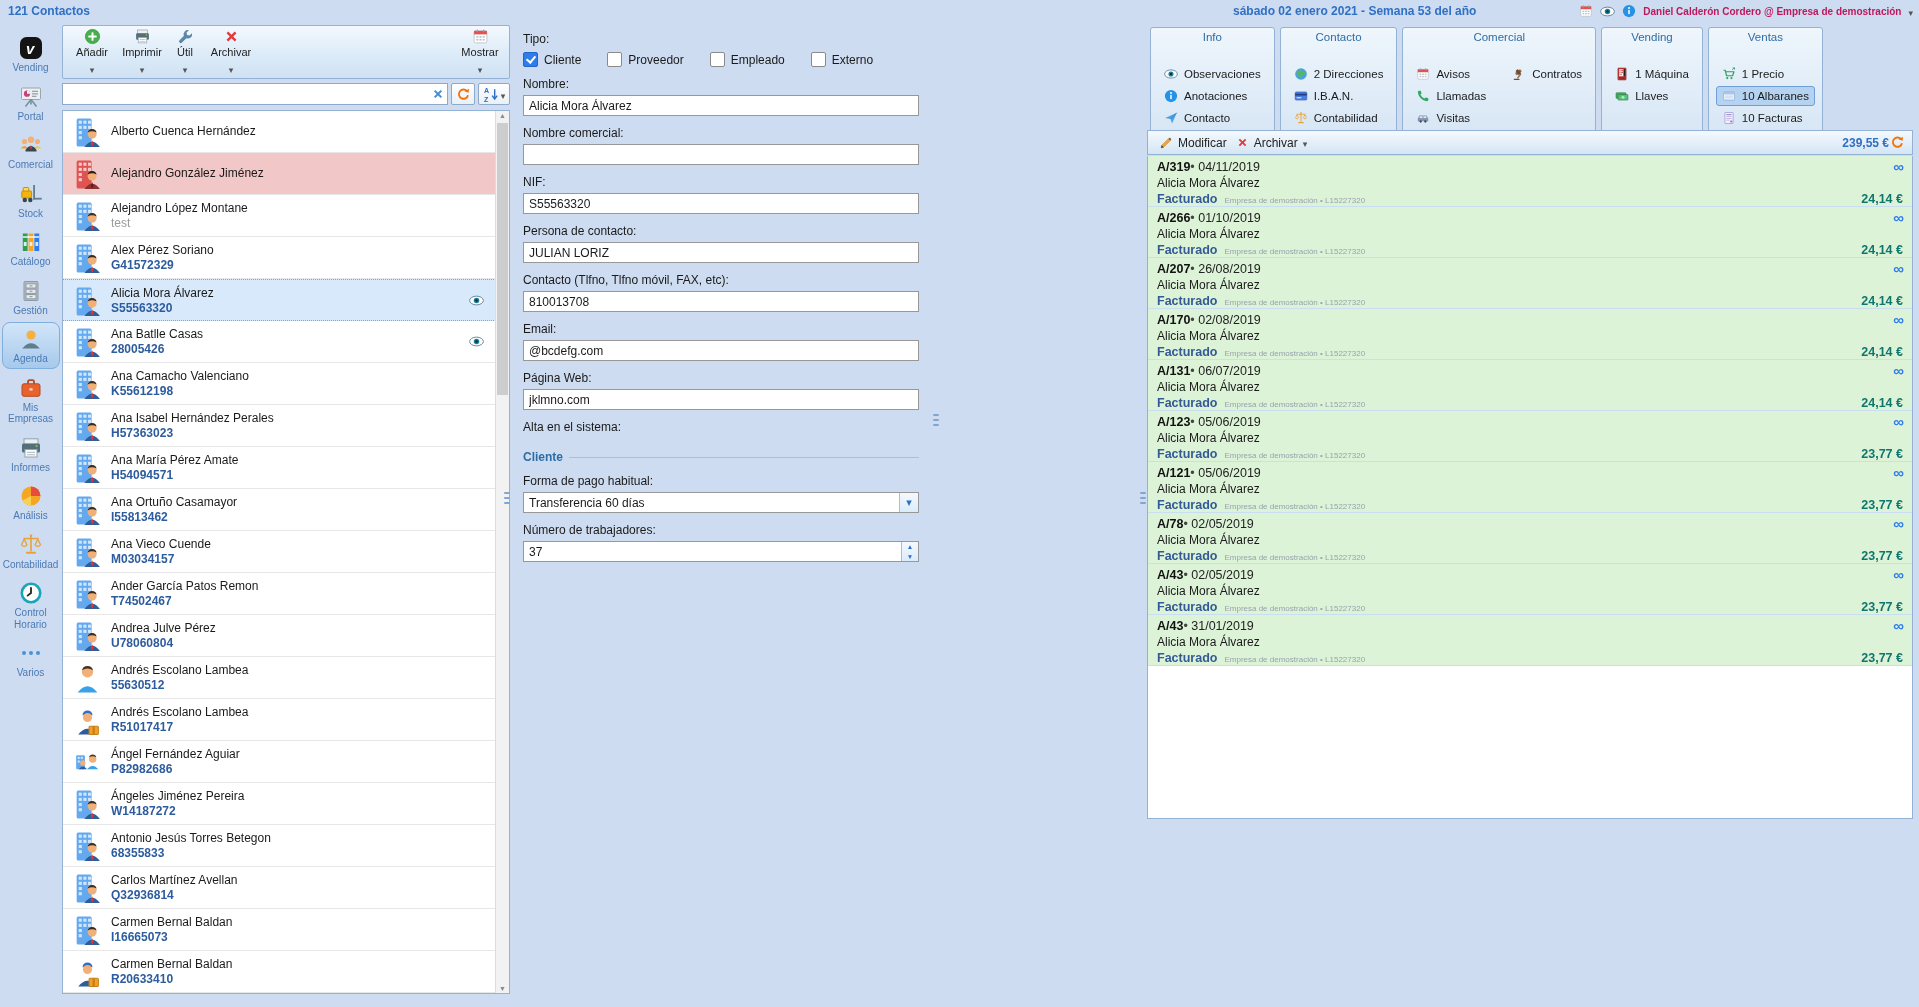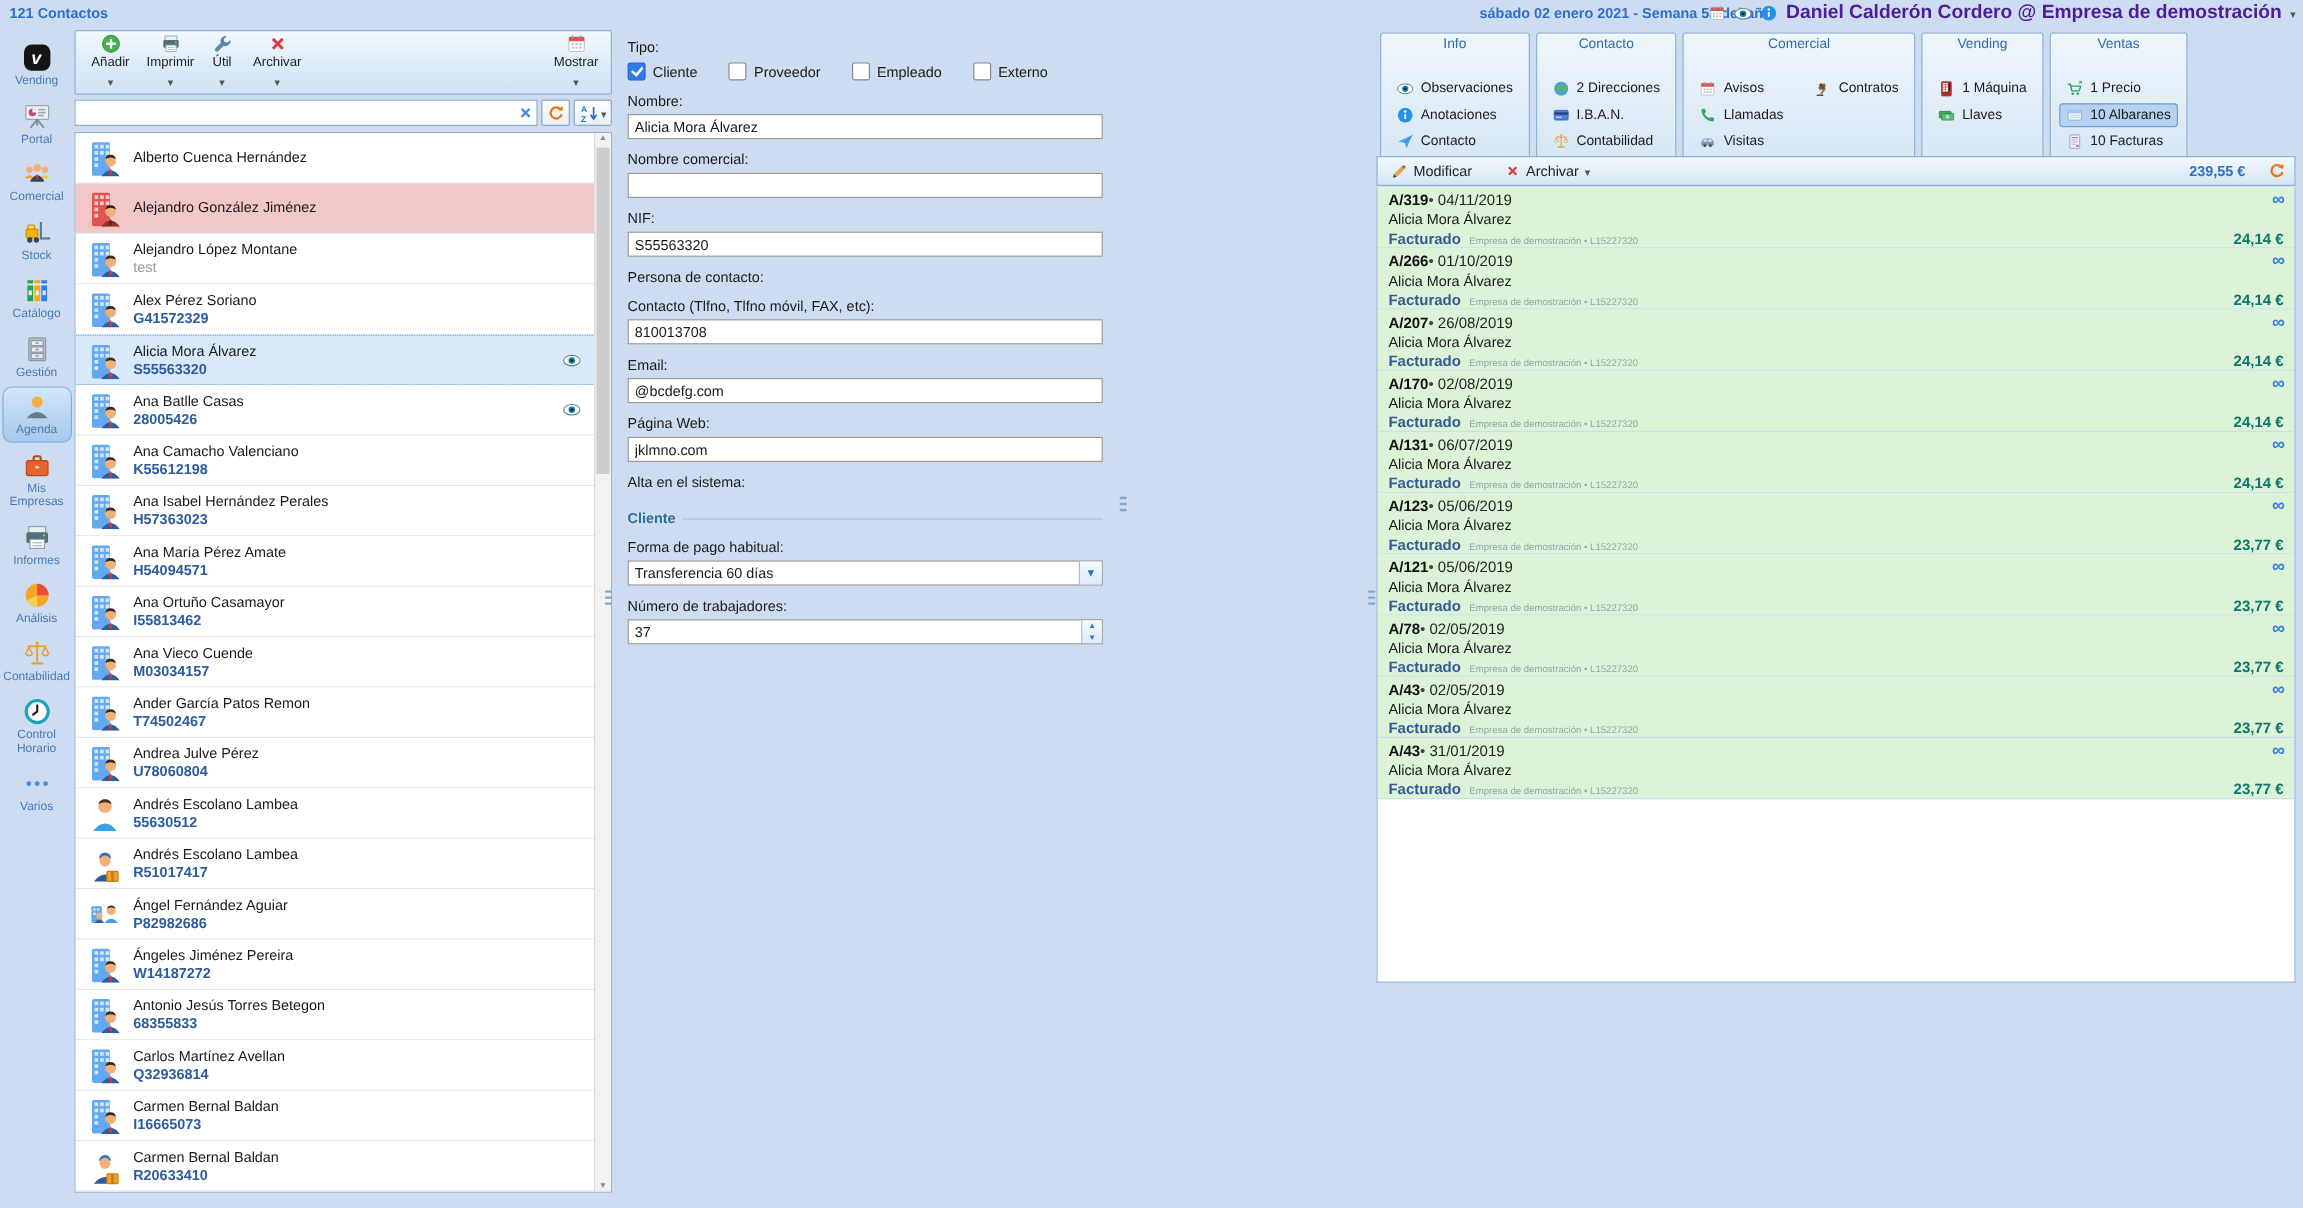--- a/index.html
+++ b/index.html
@@ -13,21 +13,21 @@
   .ic svg{width:100%;height:100%;display:block}
   .ic14{width:14px;height:14px}.ic13{width:13px;height:13px}.ic17{width:17px;height:17px}
   .ic15{width:15px;height:15px}
   .caret::before{content:"▾";font-size:9px;color:#555;line-height:1}
 
   
   #header{left:0;top:0;width:1919px;height:23px}
   #app-title{position:absolute;left:8px;top:4px;font-size:12px;font-weight:bold;color:#2f6fc4}
   #header-date{position:absolute;left:1233px;top:4px;font-size:12px;font-weight:bold;color:#2f6fc4}
   #header-right{position:absolute;right:6px;top:2px;display:flex;align-items:center;gap:7px}
-  #header-user{font-size:16px;font-weight:bold;color:#4c1d95}
+  #header-user{font-size:10px;font-weight:bold;color:#be185d}
 
   
   #sidebar{left:0;top:23px;width:61px;height:984px;display:flex;flex-direction:column;align-items:center;padding-top:8px}
   .side-item{width:56px;display:flex;flex-direction:column;align-items:center;padding:4px 0 3px;margin-bottom:2px;border:1px solid transparent;border-radius:8px;cursor:pointer}
   .side-item.selected{background:linear-gradient(#d2e5f8,#a6c9ec);border-color:#7fafdf}
   .side-icon{width:24px;height:24px}
   .side-label{font-size:10px;color:#4a7ab5;text-align:center;line-height:1.15;margin-top:2px;word-wrap:break-word}
 
   
   #contacts-panel{left:62px;top:25px;width:448px;height:969px}
@@ -96,21 +96,21 @@
     padding:3px 7px 5px;min-height:86px;box-sizing:border-box}
   .group-title{text-align:center;color:#2e6da4;font-size:11.5px;margin-bottom:20px}
   .group-items{display:flex;flex-direction:column}
   .group-items.two-col{display:grid;grid-template-rows:repeat(3,auto);grid-auto-flow:column;column-gap:14px}
   .g-item{display:flex;align-items:center;gap:6px;font-size:11.5px;color:#1a1a1a;padding:2px 5px;margin:1px 0;
     border:1px solid transparent;border-radius:3px;cursor:pointer;white-space:nowrap}
   .g-item.selected{background:#b5d3f0;border-color:#6f9fd8}
 
   
   #detail-toolbar{left:1147px;top:130px;width:766px;height:25px;border:1px solid #93b2d6;
-    background:linear-gradient(#f4f9fe,#d5e5f4);display:flex;align-items:center;padding:0 7px;gap:19px}
+    background:linear-gradient(#f4f9fe,#d5e5f4);display:flex;align-items:center;padding:0 7px;gap:1px}
   .dt-btn{display:flex;align-items:center;gap:5px;font-size:12px;color:#222;cursor:pointer;padding:1px 4px;border-radius:3px}
   #detail-total{margin-left:auto;font-size:12px;font-weight:bold;color:#2f6fc4}
   #detail-refresh{cursor:pointer}
 
   #detail-list{left:1147px;top:156px;width:766px;height:663px;background:#fff;border:1px solid #93b2d6;border-top:none;overflow:hidden}
   .albaran-row{height:51px;box-sizing:border-box;background:#ddf3d8;border-bottom:1px solid #c9dff1;padding:4px 9px 3px;cursor:pointer}
   .alb-line1{display:flex;align-items:center;font-size:12.5px}
   .alb-ref{font-weight:bold;color:#111}
   .alb-date{color:#222}
   .alb-date::before{content:" • ";color:#444}
@@ -1009,20 +1009,21 @@
   <div class="f-label">Nombre:</div>
   <input class="f-input" value="Alicia Mora Álvarez" style="">
 
   <div class="f-label">Nombre comercial:</div>
   <input class="f-input" value="" style="">
 
   <div class="f-label">NIF:</div>
   <input class="f-input" value="S55563320" style="">
 
   <div class="f-label">Persona de contacto:</div>
+  <input class="f-input" value="JULIAN LORIZ" style="">
 
   <div class="f-label">Contacto (Tlfno, Tlfno móvil, FAX, etc):</div>
   <input class="f-input" value="810013708" style="">
 
   <div class="f-label">Email:</div>
   <input class="f-input" value="@bcdefg.com" style="">
 
   <div class="f-label">Página Web:</div>
   <input class="f-input" value="jklmno.com" style="">
 

